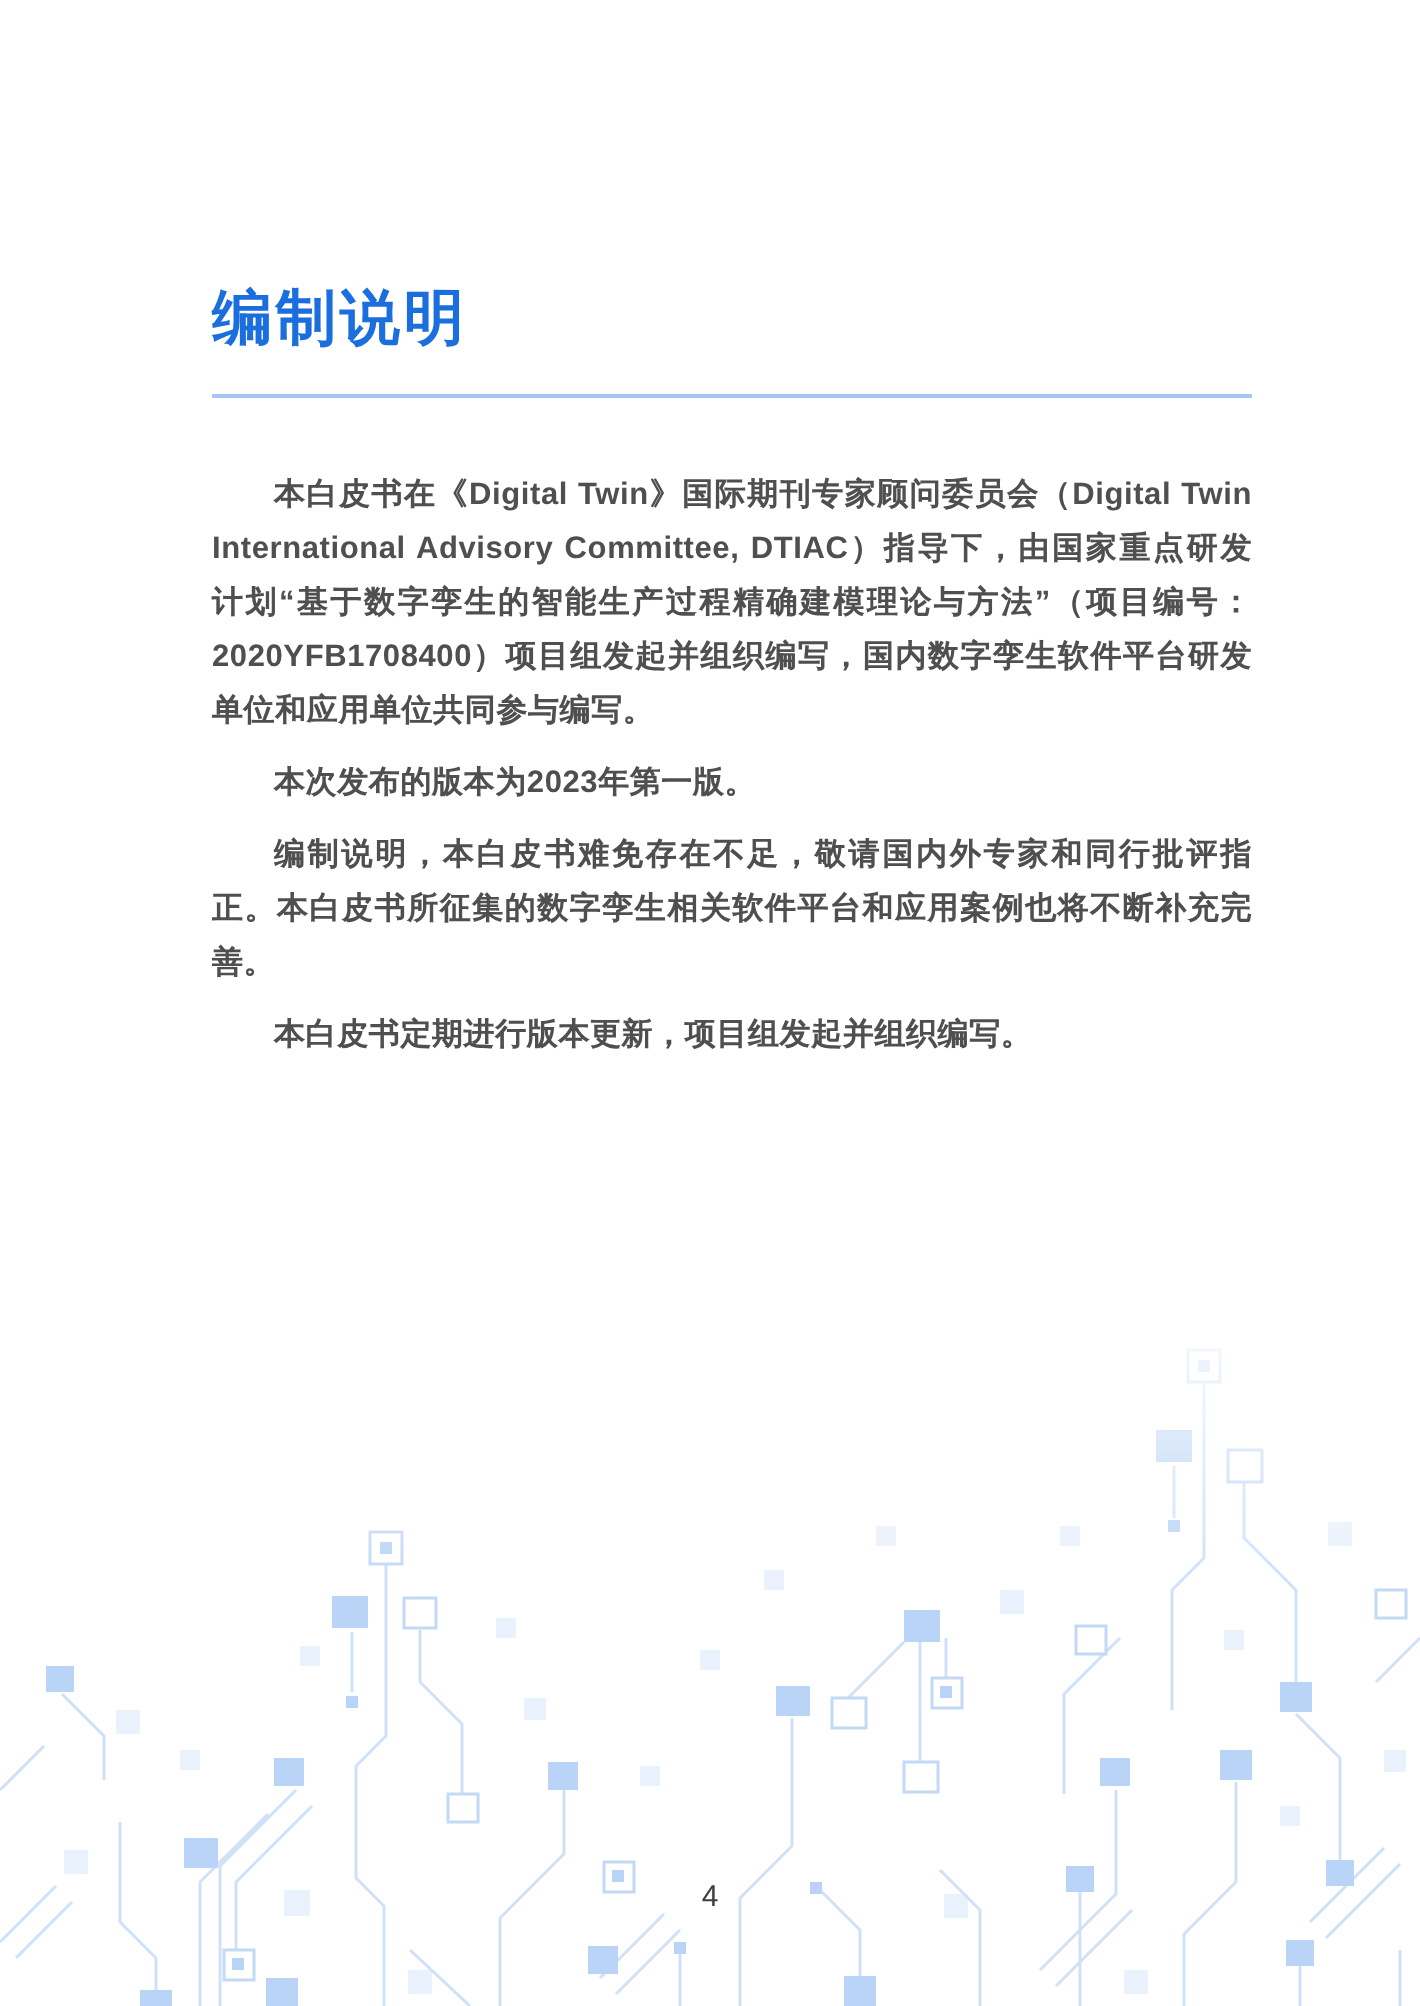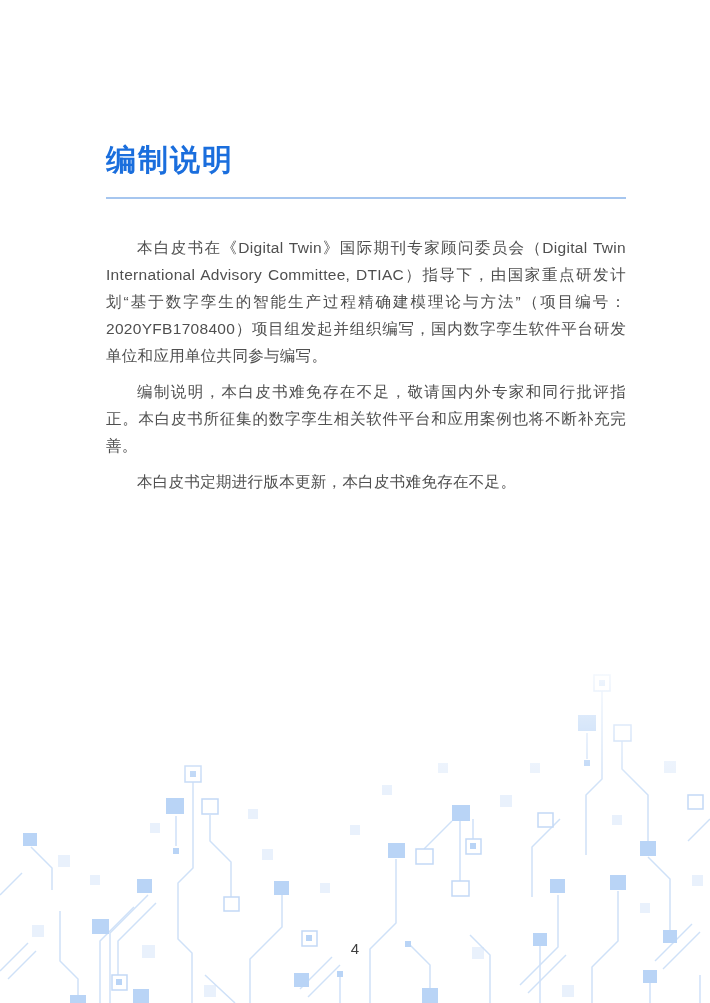--- a/index.html
+++ b/index.html
@@ -35,20 +35,21 @@
   }
   .paragraphs{margin-top:35px;}
   .paragraphs p{
     margin:0 0 9px 0;
     font-size:15.5px;
     line-height:27px;
     color:var(--color-body_text);
     text-align:justify;
     text-indent:2em;
     letter-spacing:0.3px;
+    font-weight:bold;
   }
   .page-number{
     position:absolute;
     left:0;right:0;bottom:46px;
     text-align:center;
     font-size:15px;
     color:var(--color-page_number);
     z-index:2;
   }
   .circuit{
@@ -187,20 +188,21 @@
     </g>
 
     <rect x="0" y="0" width="710" height="150" fill="url(#fadeTop)"></rect>
   </svg>
 
   <main class="content">
     <h1 class="title">编制说明</h1>
     <div class="divider"></div>
     <div class="paragraphs">
       <p>本白皮书在《Digital Twin》国际期刊专家顾问委员会（Digital Twin International Advisory Committee, DTIAC）指导下，由国家重点研发计划“基于数字孪生的智能生产过程精确建模理论与方法”（项目编号：2020YFB1708400）项目组发起并组织编写，国内数字孪生软件平台研发单位和应用单位共同参与编写。</p>
+      <p>本次发布的版本为2023年第一版。</p>
       <p>编制说明，本白皮书难免存在不足，敬请国内外专家和同行批评指正。本白皮书所征集的数字孪生相关软件平台和应用案例也将不断补充完善。</p>
-      <p>本白皮书定期进行版本更新，本白皮书难免存在不足。</p>
+      <p>本白皮书定期进行版本更新，项目组发起并组织编写。</p>
     </div>
   </main>
 
   <div class="page-number">4</div>
 
 </div>
 
 </body></html>

